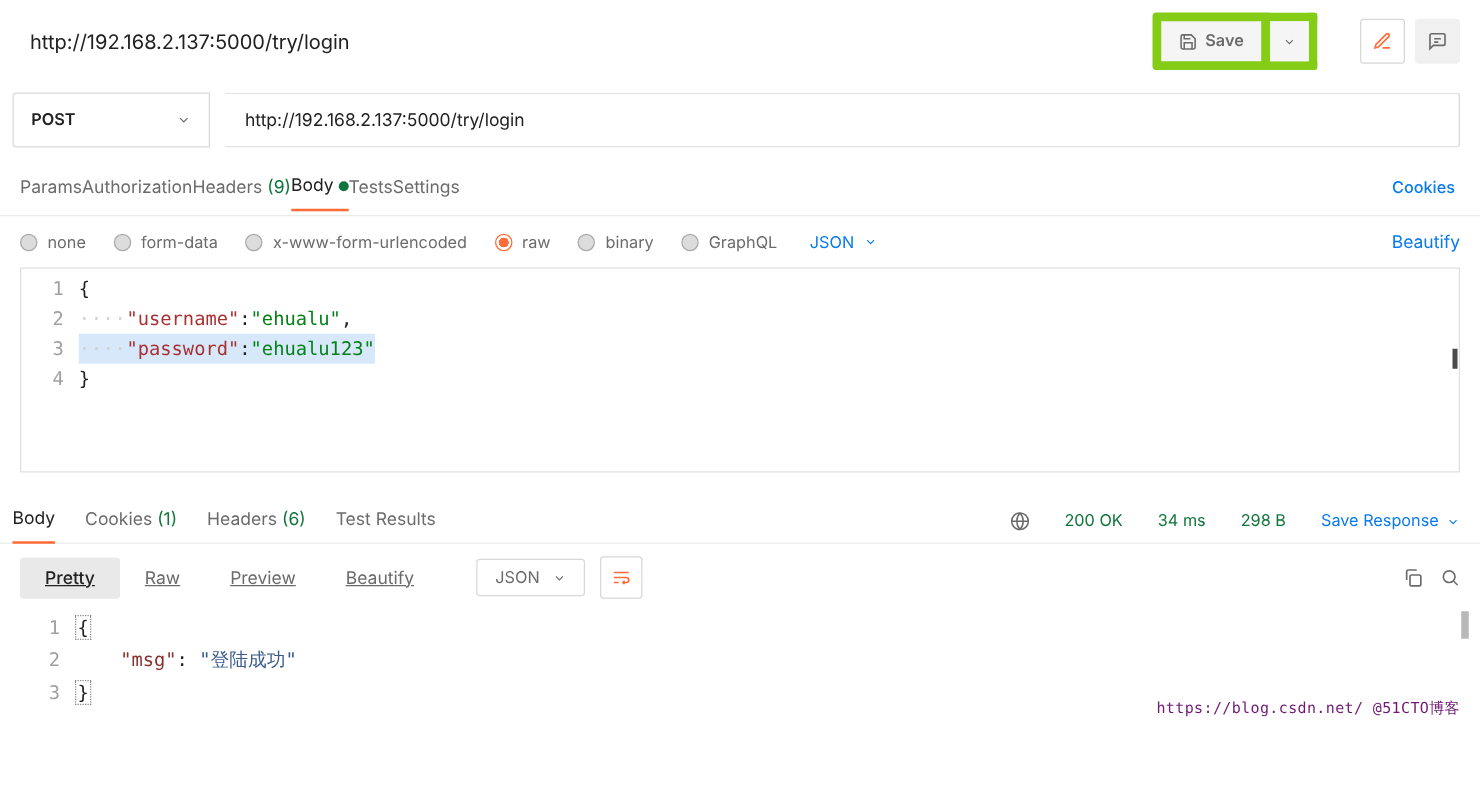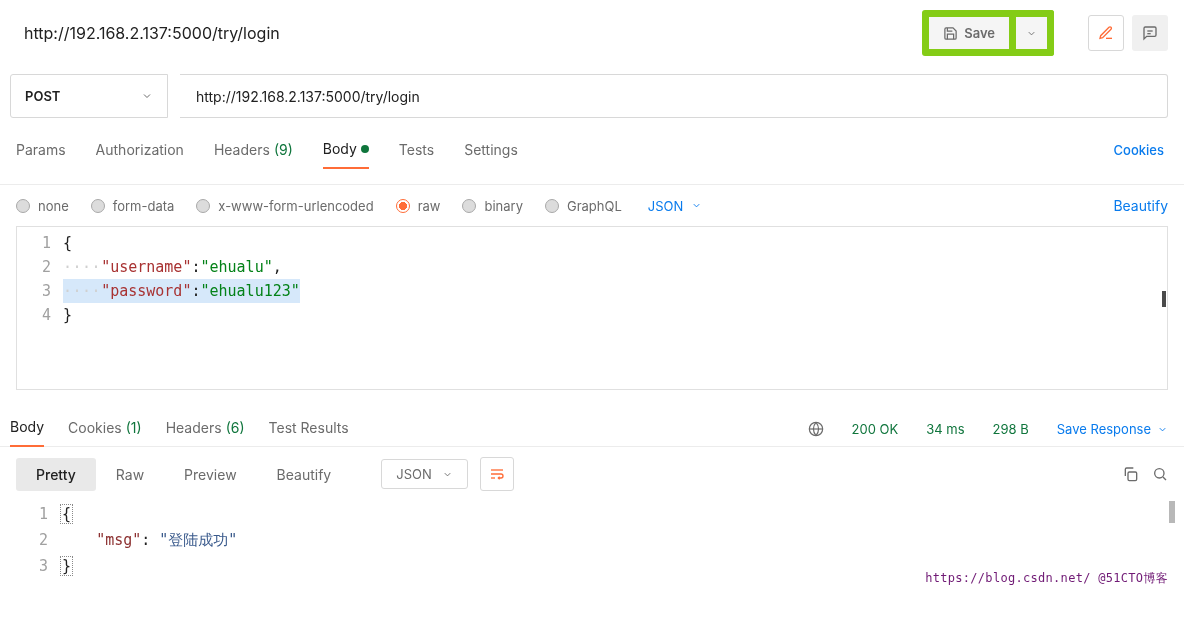--- a/index.html
+++ b/index.html
@@ -13,21 +13,21 @@
   .spacer-slim { width: 18px; }
   .btn-icon { width: 36px; height: 36px; background: #fff; border: 1px solid #d8d8d8; }
   .btn-icon.orange { color: #ff6c37; }
   .btn-icon.grey { color: #6b6b6b; }
   .req-row { display: flex; padding: 8px 16px 8px 10px; gap: 12px; align-items: center; }
   .method-select { width: 158px; height: 44px; border: 1px solid #d8d8d8; border-radius: 3px 0 0 3px; display: flex; align-items: center; padding: 0 14px; font-weight: 600; justify-content: space-between; background:#fff; color:#212121;}
   .url-input { flex: 1; height: 44px; border: 1px solid #d8d8d8; border-left: none; border-radius: 0 3px 3px 0; padding: 0 16px; display: flex; align-items: center; font-size: 14px; background:#fff; }
   .send-group { display: flex; }
   .btn-send { background: #097bed; color: #fff; font-weight: 600; font-size: 15px; padding: 0 22px; height: 44px; display: flex; align-items: center; border-radius: 3px 0 0 3px; border:none;}
   .btn-send-drop { background: #097bed; color: #fff; height: 44px; width: 36px; display:flex;align-items:center;justify-content:center; border-radius: 0 3px 3px 0; border:none; border-left:1px solid rgba(255,255,255,0.3);}
-  .tabs { display: flex; align-items: center; padding: 6px 16px 16px 16px; gap: 30px; border-bottom: 1px solid #ececec; text-align: right; }
+  .tabs { display: flex; align-items: center; padding: 6px 16px 4px 16px; border-bottom: 1px solid #ececec; text-align: right; }
   .tab { padding: 8px 0 10px 0; font-size: 14px; color: #6b6b6b; cursor:pointer; display:flex; align-items:center; gap:4px;}
   .tab.active { color: #212121; border-bottom: 2px solid #ff6c37; margin-bottom: -1px; }
   .tab .count { color: #0f753c; }
   .tab .dot { width: 8px; height: 8px; background: #0f753c; border-radius: 50%; }
   .link-right { margin-left: auto; color: #097bed; font-weight: 500; padding-right: 4px; cursor:pointer;}
   .body-type-row { display: flex; align-items: center; padding: 12px 16px; gap: 22px; }
   .radio { display: inline-flex; align-items: center; gap: 8px; font-size: 13px; color: #6b6b6b; cursor:pointer;}
   .radio-circle { width: 14px; height: 14px; border: 1px solid #a9a9a9; border-radius: 50%; background: #dcdcdc; }
   .radio.selected .radio-circle { border: 1px solid #ff6c37; background: radial-gradient(circle, #ff6c37 0 45%, #fff 48% 100%);}
   .body-lang { color: #097bed; display: inline-flex; align-items: center; gap: 8px; margin-left: 4px; cursor:pointer;}
@@ -44,21 +44,21 @@
   .scroll-mark { position: absolute; right: 1px; top: 64px; width: 4px; height: 16px; background: #4a4a4a; }
   .resp-tabs { display: flex; align-items: center; padding: 10px 16px 0 10px; gap: 24px; border-bottom: 1px solid #ececec; }
   .resp-tab { padding: 6px 0 10px 0; font-size: 14px; color: #6b6b6b; cursor:pointer; display:flex; gap:4px;}
   .resp-tab.active { color: #212121; border-bottom: 2px solid #ff6c37; margin-bottom: -1px; }
   .resp-meta { margin-left: auto; display: flex; align-items: center; gap: 28px; font-size: 13px;}
   .globe { color: #6b6b6b; }
   .status-ok { color: #0f753c; }
   .save-resp { color: #097bed; display:flex;align-items:center;gap:6px; cursor:pointer;}
   .view-row { display: flex; align-items: center; padding: 10px 16px; gap: 0; }
   .view-seg { display: inline-flex; border-radius: 3px;}
-  .seg { padding: 8px 20px; font-size: 14px; color: #6b6b6b; cursor:pointer;}
+  .seg { padding: 8px 20px; font-size: 14px; color: #6b6b6b; cursor:pointer;text-decoration:underline;}
   .seg.active { background: #e9e9e9; color: #212121; border-radius: 3px; font-weight: 500;}
   .lang-drop { margin-left: 30px; border: 1px solid #d8d8d8; padding: 6px 14px; display:flex;align-items:center;gap:10px; color:#6b6b6b; border-radius:3px; cursor:pointer;}
   .wrap-btn { margin-left: 12px; border: 1px solid #d8d8d8; width: 34px; height: 34px; display:flex;align-items:center;justify-content:center; color:#ff6c37; border-radius:3px; cursor:pointer;}
   .resp-icons { margin-left:auto; display:flex; gap:14px; color:#6b6b6b;}
   .resp-body { font-family: SFMono-Regular, Menlo, Consolas, monospace; font-size: 15px; padding: 0 16px 8px 16px; position:relative;}
   .resp-body .code-line { line-height: 26px; }
   .resp-body .gutter { width: 44px; }
   .bracket-box { border: 1px dotted #8a8a8a; padding: 0 1px;}
   .resp-key { color: #8c3030; }
   .resp-str { color: #3a5a8c; }

